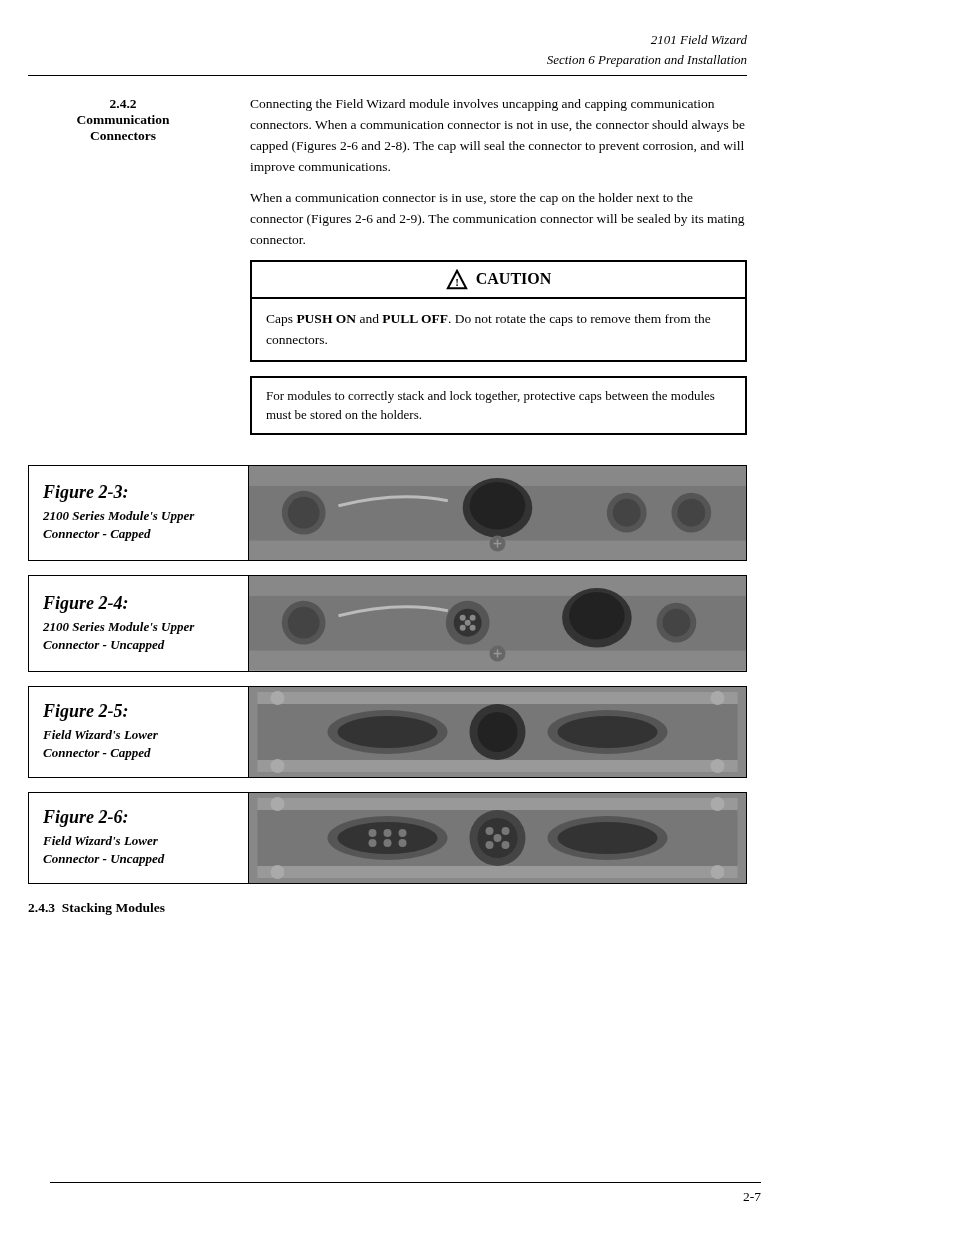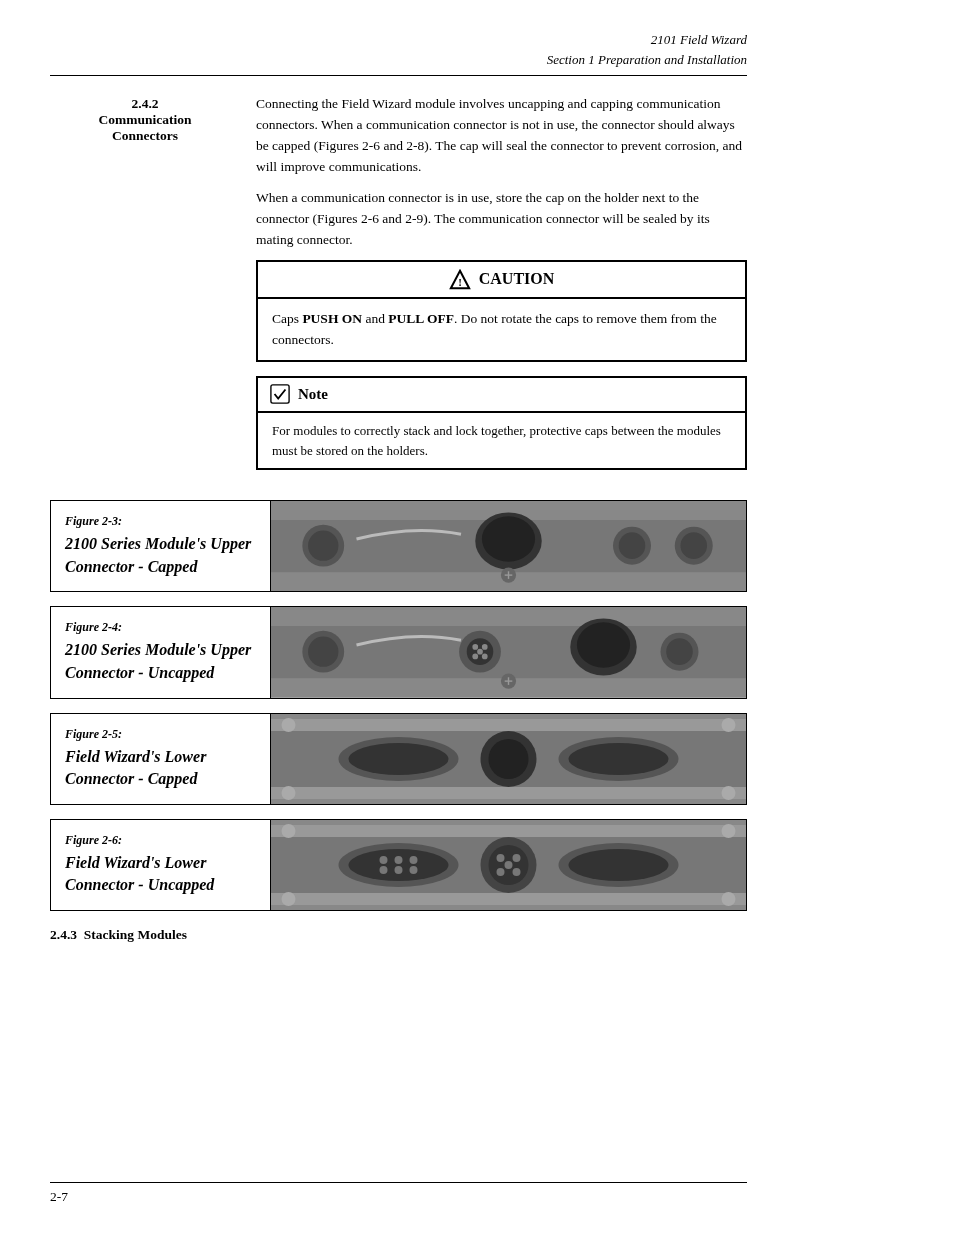--- a/index.html
+++ b/index.html
@@ -8,35 +8,35 @@
       font-family: Times New Roman, serif;
       font-size: 14px;
       color: #000;
       width: 954px;
       min-height: 1235px;
       position: relative;
     }
     .page {
       width: 797px;
       min-height: 1235px;
-      padding: 30px 50px 60px 50px;
+      padding: 30px 50px 60px 28px;
       position: relative;
     }
     .header {
       text-align: right;
       font-style: italic;
       font-size: 13px;
       margin-bottom: 18px;
       line-height: 1.5;
       border-bottom: 1px solid #000;
       padding-bottom: 6px;
     }
     .two-col {
       display: flex;
-      gap: 16px;
+      gap: 32px;
       margin-bottom: 12px;
     }
     .col-left {
       width: 190px;
       flex-shrink: 0;
       font-weight: bold;
       font-size: 13.5px;
       text-align: center;
       padding-top: 2px;
     }
@@ -115,27 +115,27 @@
       flex-shrink: 0;
       padding: 10px 14px;
       border-right: 1.5px solid #000;
       display: flex;
       flex-direction: column;
       justify-content: center;
     }
     .figure-label-title {
       font-style: italic;
       font-weight: bold;
-      font-size: 12px;
+      font-size: 18px;
       margin-bottom: 4px;
     }
     .figure-label-subtitle {
       font-style: italic;
       font-weight: bold;
-      font-size: 16px;
+      font-size: 13px;
       line-height: 1.4;
     }
     .figure-image {
       flex: 1;
       background: #888;
       min-height: 90px;
       display: flex;
       align-items: center;
       justify-content: center;
       overflow: hidden;
@@ -167,42 +167,43 @@
     }
     .stacking-right {
       flex: 1;
       font-size: 13.5px;
       line-height: 1.55;
     }
     .page-footer {
       position: absolute;
       bottom: 30px;
       left: 50px;
-      right: 50px;
-      display: flex;
+      right: 36px;
+      display: flex;
+      justify-content: flex-end;
       border-top: 1.5px solid #000;
       padding-top: 6px;
     }
     .page-number {
       font-size: 13.5px;
     }
     
     .connector-svg {
       width: 100%;
       height: 100%;
     }
   </style>
 </head>
 <body>
 
 <div class="page">
 
   <div class="header">
     <div>2101 Field Wizard</div>
-    <div>Section 1   Preparation and Installation</div>
+    <div>Section 6   Preparation and Installation</div>
   </div>
 
   <div class="two-col">
     <div class="col-left">
       <div>2.4.2</div>
       <div>Communication<br>Connectors</div>
     </div>
     <div class="col-right">
       <p>Connecting the Field Wizard module involves uncapping and capping communication connectors. When a communication connector is not in use, the connector should always be capped (Figures 2-6 and 2-8). The cap will seal the connector to prevent corrosion, and will improve communications.</p>
       <p>When a communication connector is in use, store the cap on the holder next to the connector (Figures 2-6 and 2-9). The communication connector will be sealed by its mating connector.</p>
@@ -218,29 +219,20 @@
           <span>CAUTION</span>
         </div>
         <div class="caution-body">
           <p>
             Caps <strong>PUSH ON</strong> and <strong>PULL OFF</strong>. Do not rotate the caps to remove them from the connectors.
           </p>
         </div>
       </div>
 
       <div class="note-box">
-        <div class="note-header">
-          <span class="check-icon">
-            <svg viewBox="0 0 22 22" width="20" height="20">
-              <rect x="1" y="1" width="20" height="20" rx="2" fill="none" stroke="#000" stroke-width="1.5"></rect>
-              <polyline points="5,11 9,16 17,6" fill="none" stroke="#000" stroke-width="2"></polyline>
-            </svg>
-          </span>
-          <span>Note</span>
-        </div>
         <div class="note-body">
           <span>For modules to correctly stack and lock together, protective caps between the modules must be stored on the holders.</span>
         </div>
       </div>
     </div>
   </div>
 
   <div class="figures-section">
 
     <div class="figure-row">

